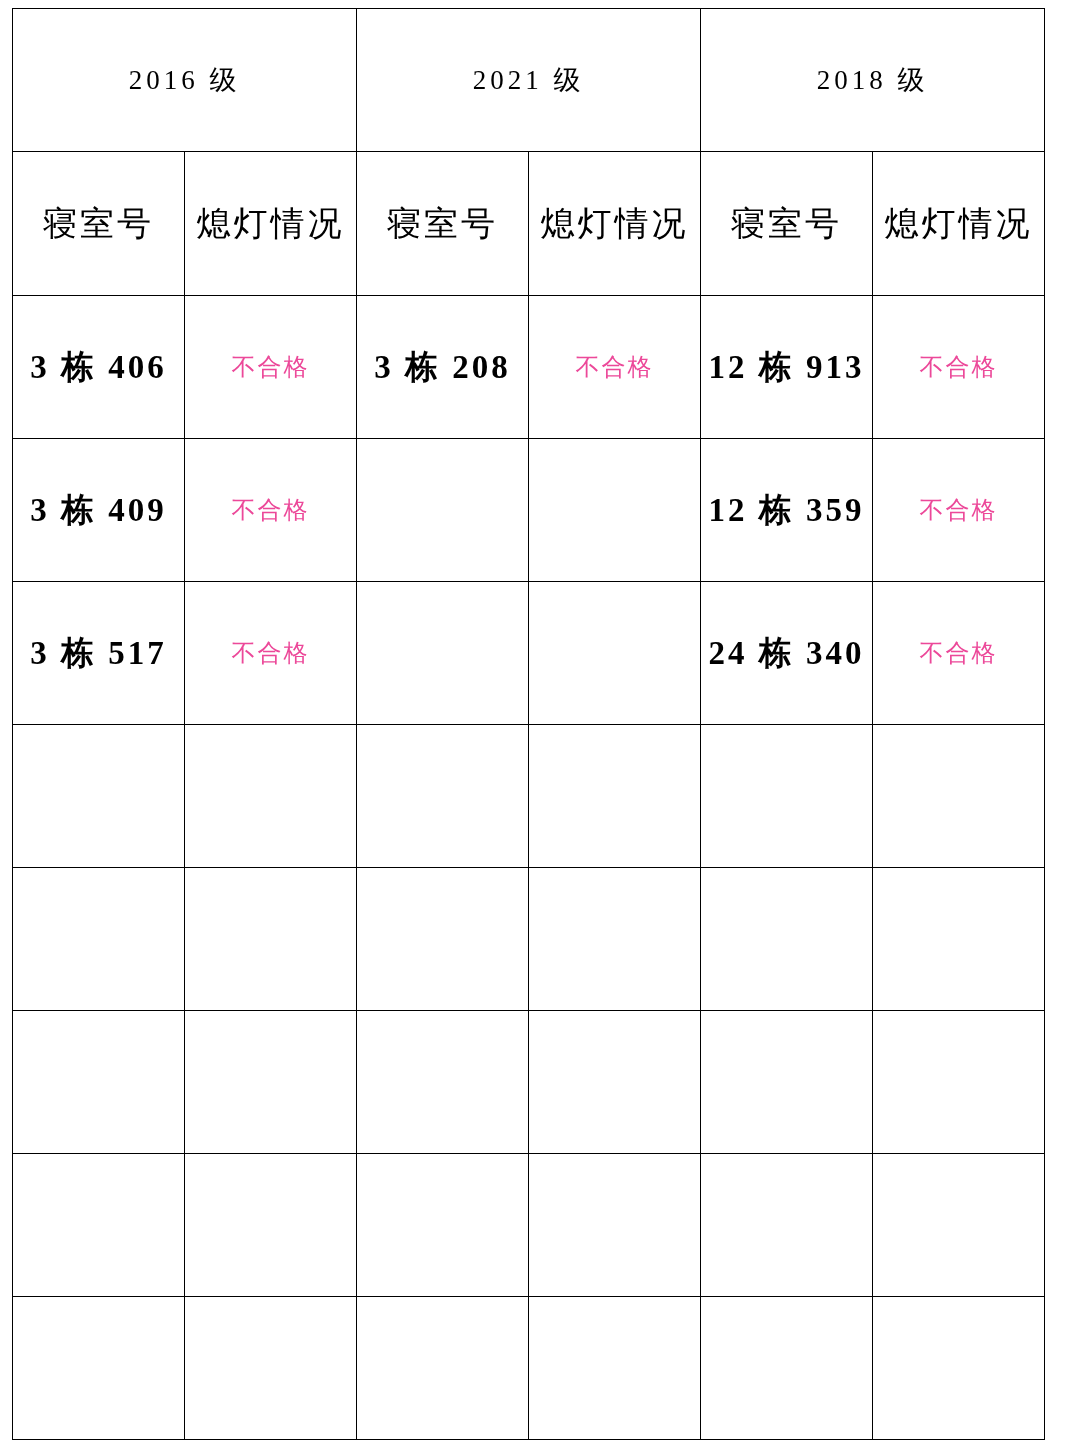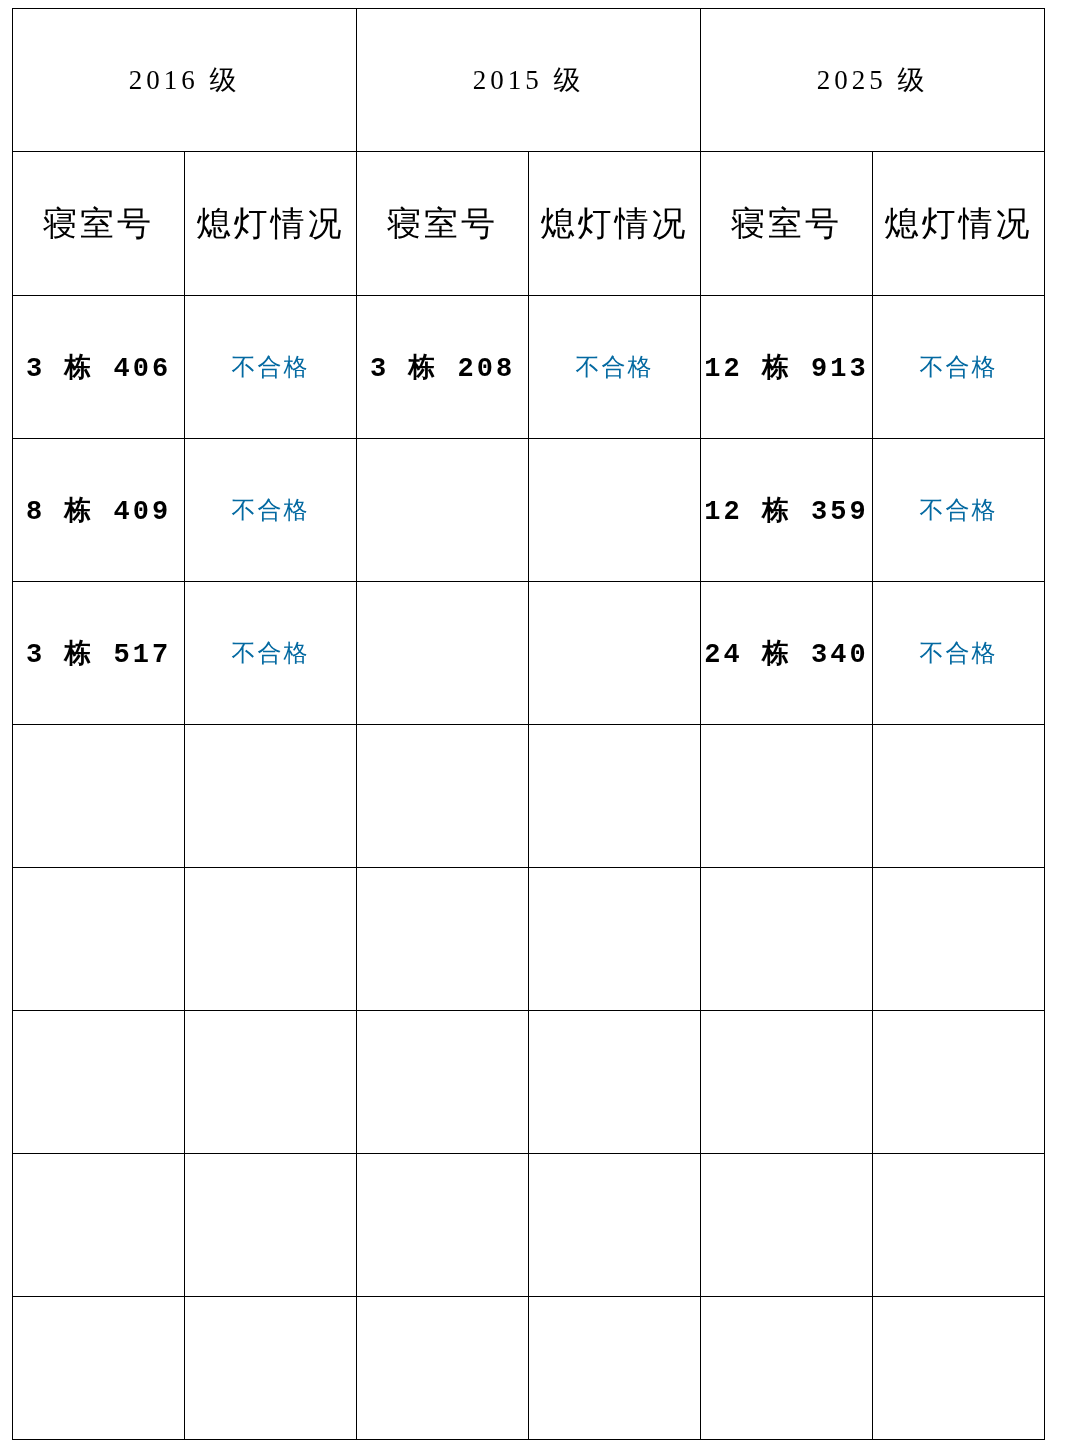--- a/index.html
+++ b/index.html
@@ -42,28 +42,28 @@
     font-size: 34px;
     letter-spacing: 3px;
   }
   .data-row td {
     height: 142px;
   }
   .empty-row td {
     height: 142px;
   }
   .room {
-    font-size: 27px;
+    font-size: 33px;
     font-weight: bold;
     letter-spacing: 3px;
-    font-family: Liberation Mono, monospace;
+    font-family: Liberation Serif, serif;
   }
   .status {
     font-size: 24px;
-    color: #0369a1;
+    color: #ec4899;
     letter-spacing: 2px;
   }
   col.c-room { width: 172px; }
   col.c-stat { width: 172px; }
 </style>
 </head>
 <body>
 
 <div class="page">
   <table class="grid">
@@ -71,43 +71,43 @@
       <col class="c-room">
         <col class="c-stat">
       <col class="c-room">
         <col class="c-stat">
       <col class="c-room">
         <col class="c-stat">
     </colgroup>
     <tbody>
       <tr>
         <td class="grp-head" colspan="2">2016 级</td>
-        <td class="grp-head" colspan="2">2015 级</td>
-        <td class="grp-head" colspan="2">2025 级</td>
+        <td class="grp-head" colspan="2">2021 级</td>
+        <td class="grp-head" colspan="2">2018 级</td>
       </tr>
       <tr>
         <td class="sub-head">寝室号</td>
         <td class="sub-head">熄灯情况</td>
         <td class="sub-head">寝室号</td>
         <td class="sub-head">熄灯情况</td>
         <td class="sub-head">寝室号</td>
         <td class="sub-head">熄灯情况</td>
       </tr>
 
       <tr class="data-row">
         <td class="room">3 栋 406</td>
         <td class="status">不合格</td>
         <td class="room">3 栋 208</td>
         <td class="status">不合格</td>
         <td class="room">12 栋 913</td>
         <td class="status">不合格</td>
       </tr>
 
       <tr class="data-row">
-        <td class="room">8 栋 409</td>
+        <td class="room">3 栋 409</td>
         <td class="status">不合格</td>
         <td class="room"></td>
         <td class="status"></td>
         <td class="room">12 栋 359</td>
         <td class="status">不合格</td>
       </tr>
 
       <tr class="data-row">
         <td class="room">3 栋 517</td>
         <td class="status">不合格</td>

